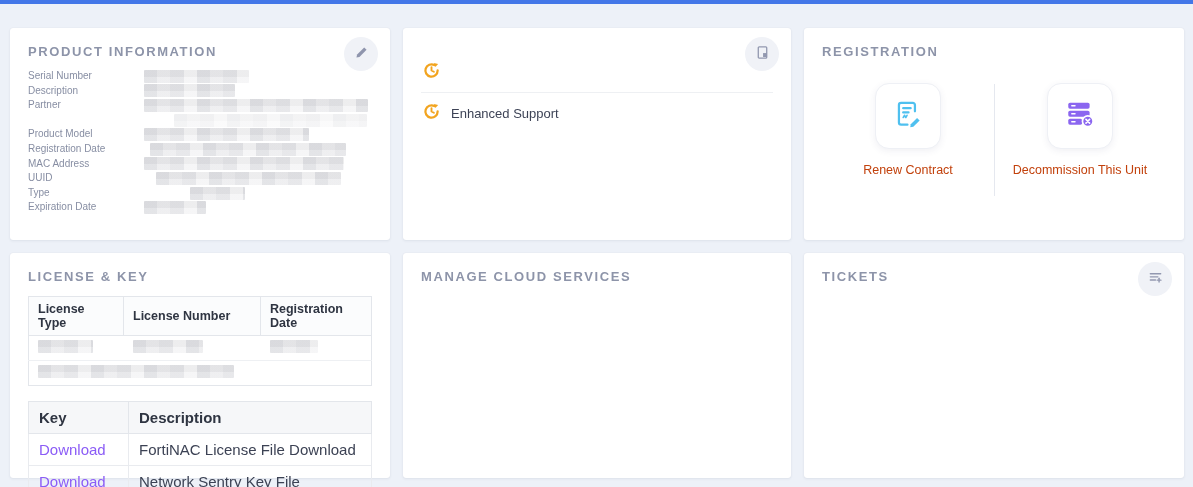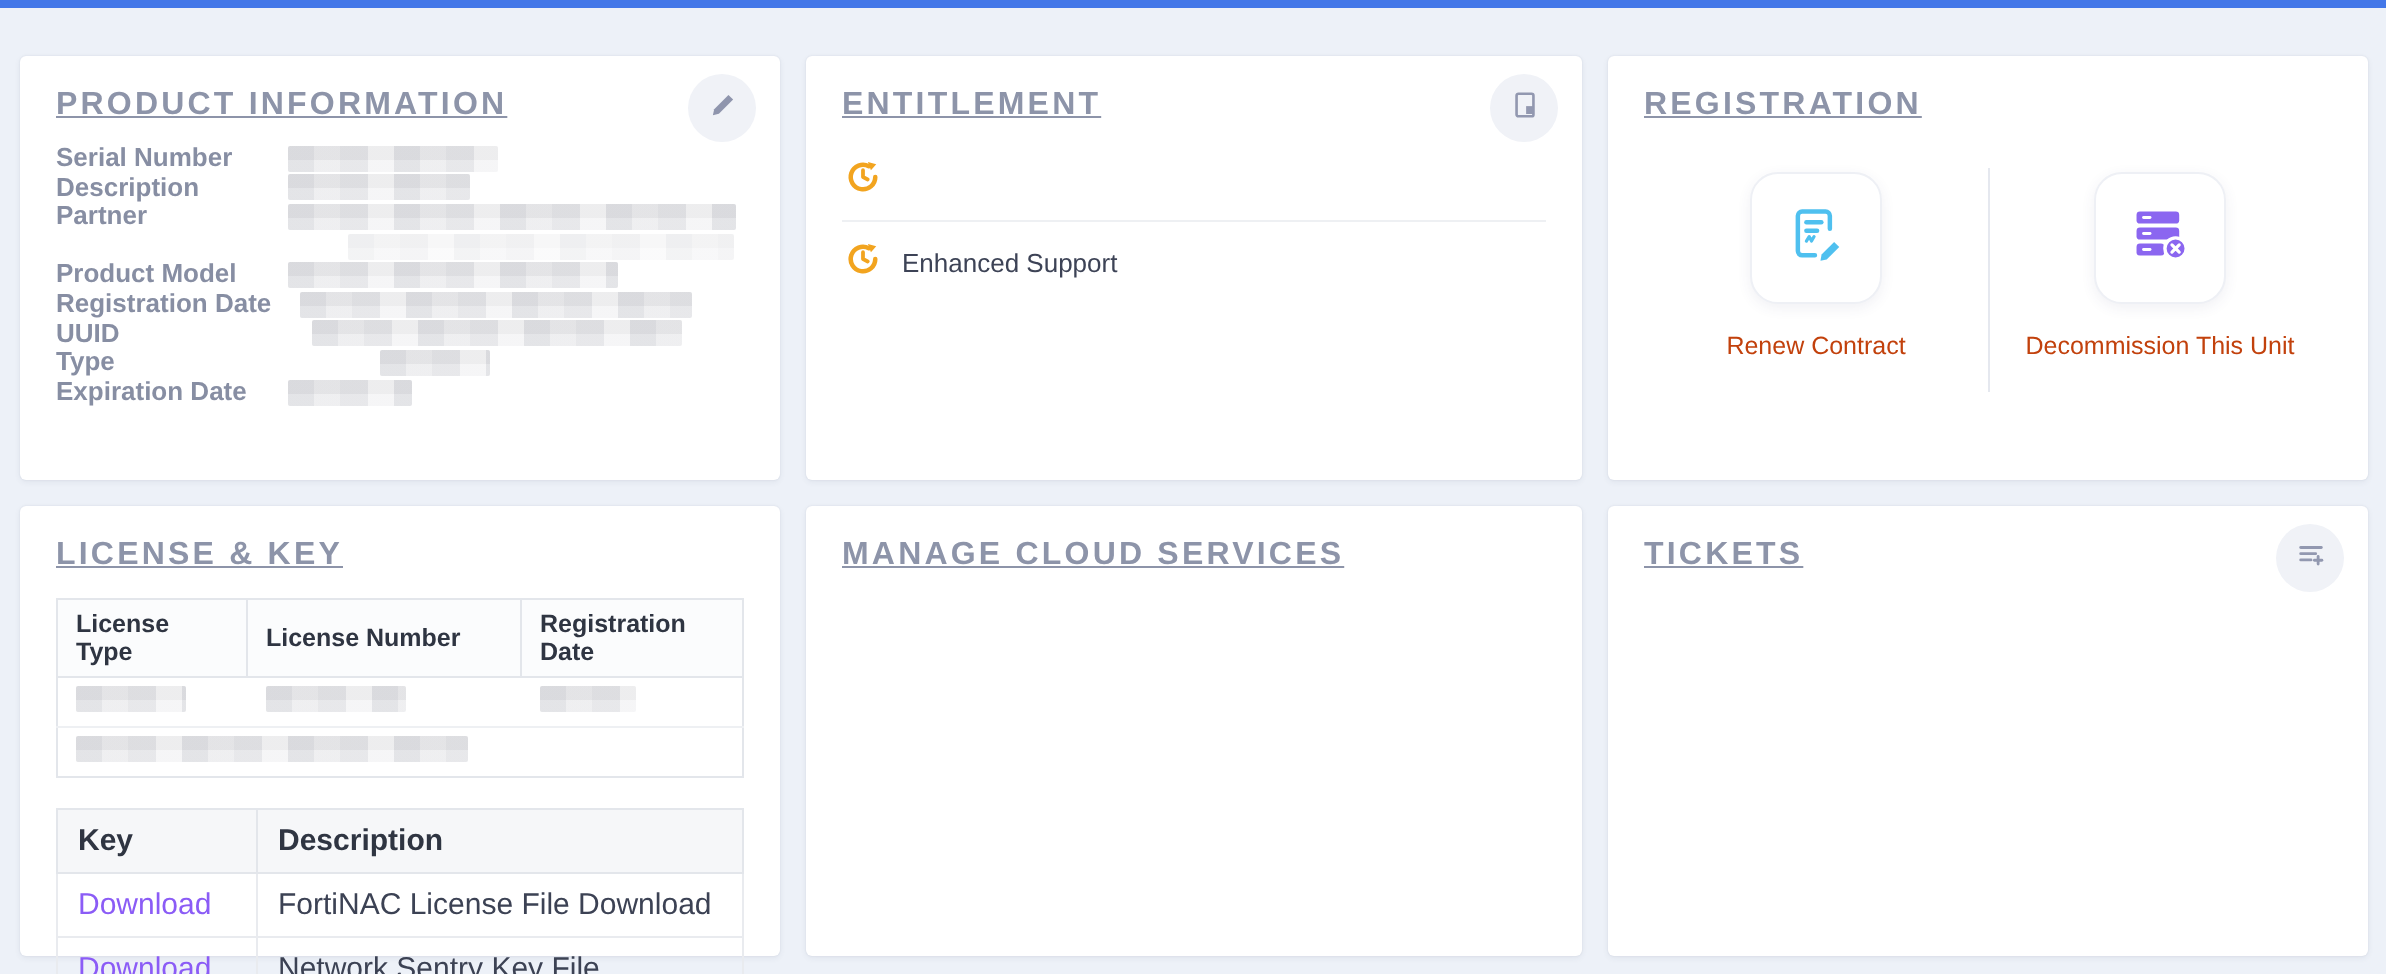--- a/index.html
+++ b/index.html
@@ -19,37 +19,36 @@
     column-gap:13px; row-gap:13px;
   }
   .card {
     background:#ffffff;
     border-radius:3px;
     box-shadow:0 1px 3px rgba(40,50,80,.07), 0 0 1px rgba(40,50,80,.10);
     padding:16px 18px;
     position:relative;
   }
   .panel-title {
-    font-size:16px; font-weight:700; letter-spacing:1.6px;
-    color:#8d94a9; text-transform:uppercase;text-decoration:underline;
+    font-size:13px; font-weight:700; letter-spacing:1.6px;
+    color:#8d94a9; text-transform:uppercase;
   }
   .icon-btn {
     position:absolute; top:9px; right:12px;
     width:34px; height:34px; border-radius:50%;
     background:#f0f2f7; border:none; cursor:pointer;
     display:flex; align-items:center; justify-content:center;
   }
   
   .fields { margin-top:10px; }
   .field-row { display:flex; align-items:center; height:14.6px; }
   .field-row .lbl {
     width:116px; flex:0 0 116px;
-    font-size:13px; color:#878ea3; line-height:14.6px;
+    font-size:10px; color:#878ea3; line-height:14.6px;
     white-space:nowrap;
-    font-weight:bold;
   }
   .redact {
     height:13px; border-radius:1px;
     background-color:#ececee;
     background-image:
       repeating-linear-gradient(90deg, rgba(120,126,142,.12) 0 13px, rgba(120,126,142,.03) 13px 26px, rgba(120,126,142,.09) 26px 40px, rgba(255,255,255,.25) 40px 53px),
       repeating-linear-gradient(0deg, rgba(255,255,255,.35) 0 6px, rgba(0,0,0,.02) 6px 13px);
   }
   .redact.light { opacity:.42; }
   
@@ -128,36 +127,39 @@
         </div>
       <div class="field-row">
           <span class="lbl">Product Model</span>
           <span class="redact" style="width:165px"></span>
         </div>
       <div class="field-row">
           <span class="lbl">Registration Date</span>
           <span class="redact" style="width:196px;margin-left:6px"></span>
         </div>
       <div class="field-row">
+          <span class="lbl">MAC Address</span>
+          <span class="redact" style="width:200px"></span>
+        </div>
+      <div class="field-row">
           <span class="lbl">UUID</span>
           <span class="redact" style="width:185px;margin-left:12px"></span>
         </div>
       <div class="field-row">
           <span class="lbl">Type</span>
           <span class="redact" style="width:55px;margin-left:46px"></span>
         </div>
       <div class="field-row">
           <span class="lbl">Expiration Date</span>
           <span class="redact" style="width:62px"></span>
         </div>
     </div>
   </div>
 
   <div class="card">
-    <div class="panel-title">ENTITLEMENT</div>
     <button class="icon-btn">
       <span>
         <svg width="15" height="15" viewBox="0 0 16 16" fill="none" stroke="#9298b0" stroke-width="1.4">
           <rect x="3.5" y="2" width="9" height="12" rx="1"></rect>
           <rect x="8.6" y="8.6" width="4.2" height="4.2" fill="#9298b0" stroke="none"></rect>
         </svg>
       </span>
     </button>
     <div class="ent-list">
       <div class="ent-item">

